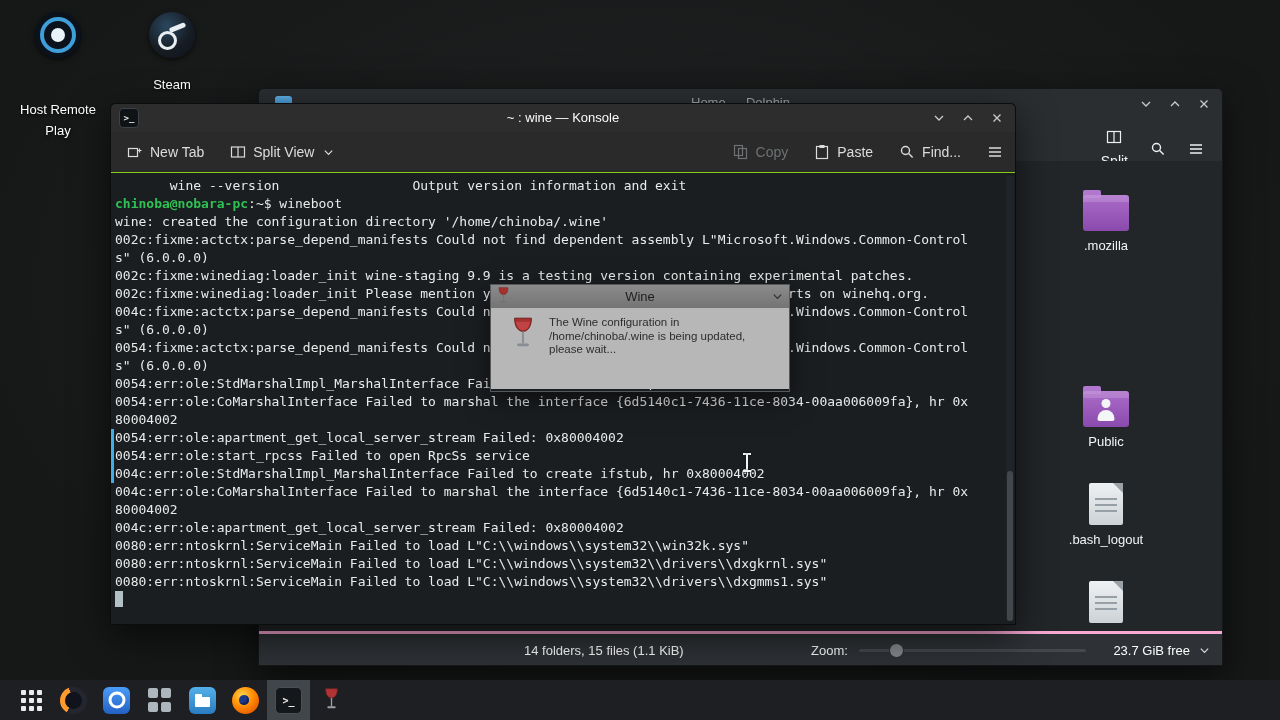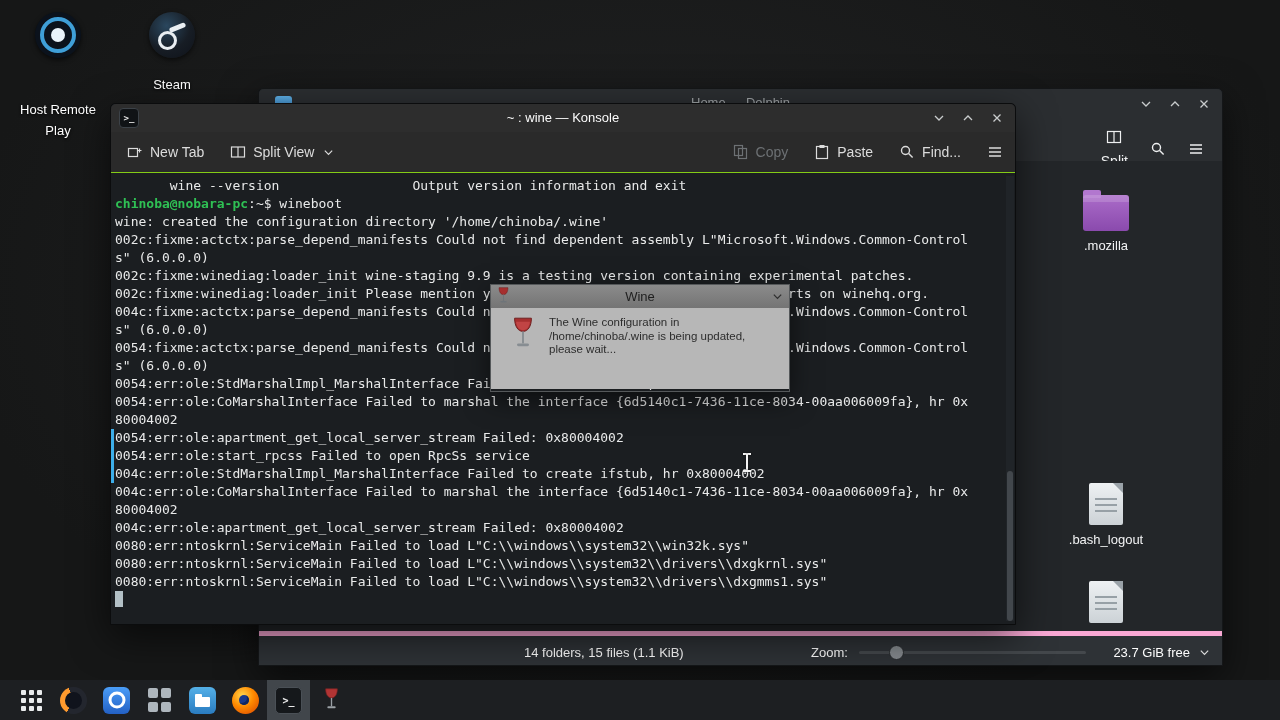--- a/index.html
+++ b/index.html
@@ -70,21 +70,21 @@
   .em-torso { position:absolute; left:50%; top:19px; transform:translateX(-50%);
               width:17px; height:11px; border-radius:9px 9px 2px 2px; background:#f4f5f6; z-index:2; }
   .ficon.file { width:34px; height:42px; margin-top:2px;
                 background:linear-gradient(#eef1f3,#ccd2d6); border-radius:2px; }
   .fold { position:absolute; top:0; right:0; border-style:solid; border-width:0 10px 10px 0;
           border-color:transparent #9aa2a8 transparent transparent; }
   .fl { position:absolute; left:6px; right:6px; height:2px; background:#97a0a6; }
   .l1{top:15px}.l2{top:21px}.l3{top:27px}
   .flabel { margin-top:7px; font-size:13px; color:#f2f3f4; }
   .d-statusbar { position:absolute; left:0; right:0; bottom:0; height:34px; background:#2e3236;
-                 border-top:5px solid #f9a8d4; color:#fcfcfc; font-size:13px; }
+                 border-top:3px solid #f9a8d4; color:#fcfcfc; font-size:13px; }
   .sb-summary { position:absolute; left:265px; top:9px; }
   .sb-zoom-label { position:absolute; left:552px; top:9px; }
   .sb-slider { position:absolute; left:600px; top:15px; width:227px; height:3px;
                background:#44484c; border-radius:2px; }
   .sb-handle { position:absolute; left:630px; top:9px; width:15px; height:15px; border-radius:50%;
                background:#84898d; border:1px solid #26292c; }
   .sb-free { position:absolute; right:12px; top:9px; display:flex; align-items:center; gap:7px; }
 
   
   #konsole { left:110px; top:103px; width:906px; height:522px; background:#1b1e21;
@@ -224,20 +224,27 @@
               <path d="M2 4h12M2 8h12M2 12h12" stroke="currentColor" stroke-width="1.4"></path>
             </svg>
         </span>
       </div>
     </div>
     <div class="d-content" id="dolphin-files">
         <div class="dfile" style="top: 26px;">
           <div class="ficon folder"></div>
           <div class="flabel">.mozilla</div>
         </div>
+        <div class="dfile" style="top: 222px;">
+          <div class="ficon folder-public">
+            <span class="em-head"></span>
+            <span class="em-torso"></span>
+          </div>
+          <div class="flabel">Public</div>
+        </div>
         <div class="dfile" style="top: 320px;">
           <div class="ficon file">
             <span class="fold"></span>
             <span class="fl l1"></span>
             <span class="fl l2"></span>
             <span class="fl l3"></span>
           </div>
           <div class="flabel">.bash_logout</div>
         </div>
         <div class="dfile" style="top: 418px;">

